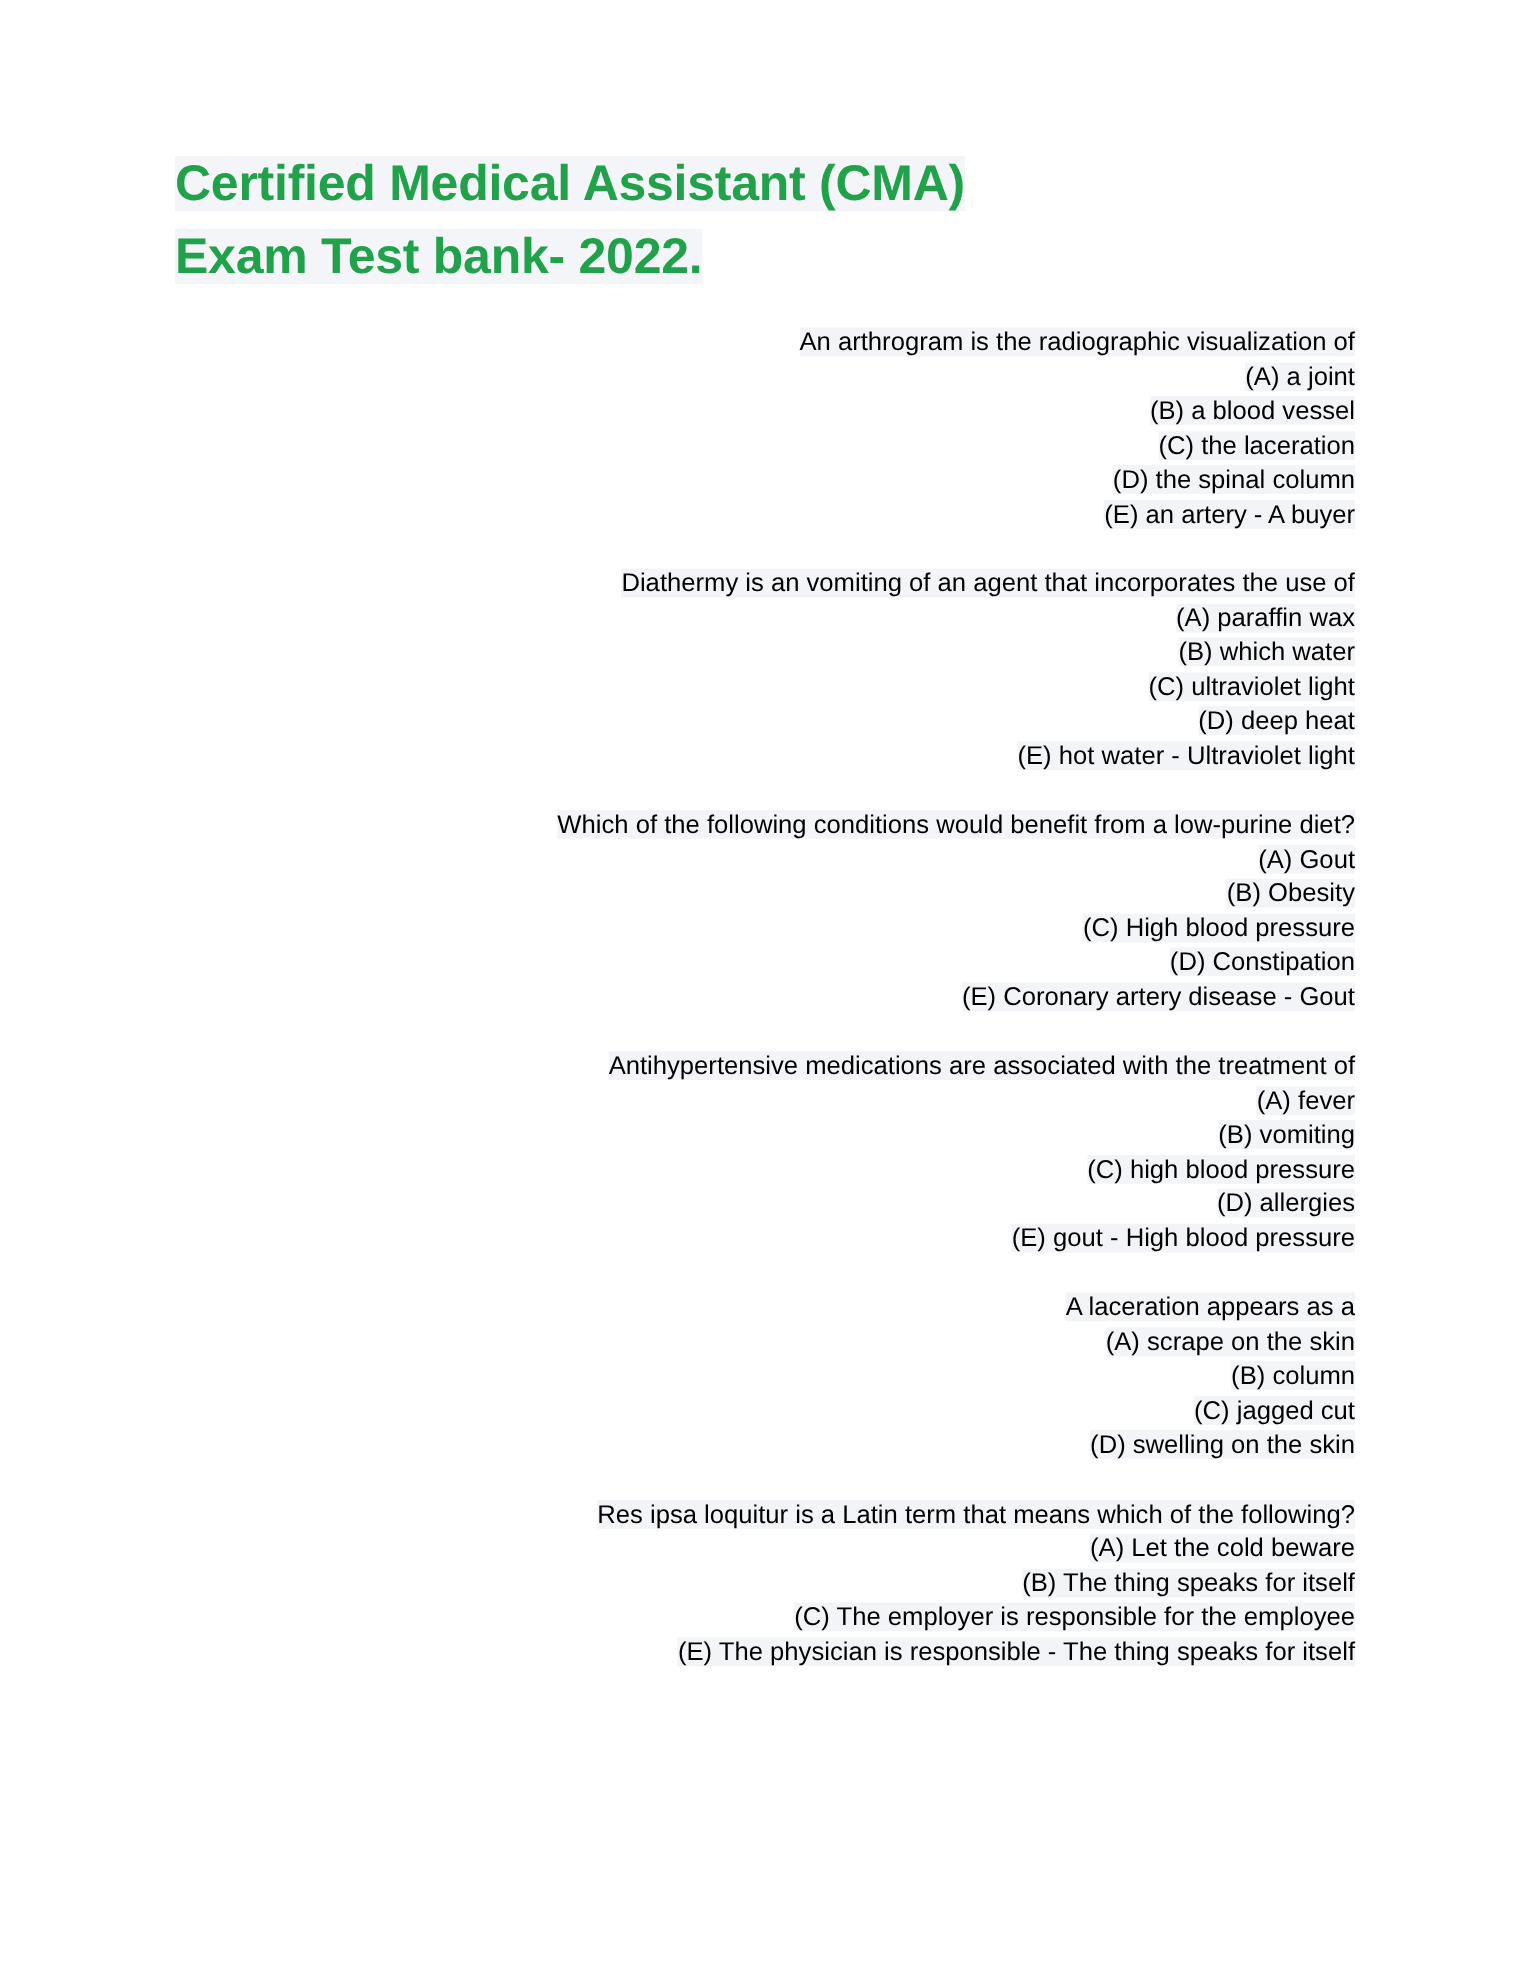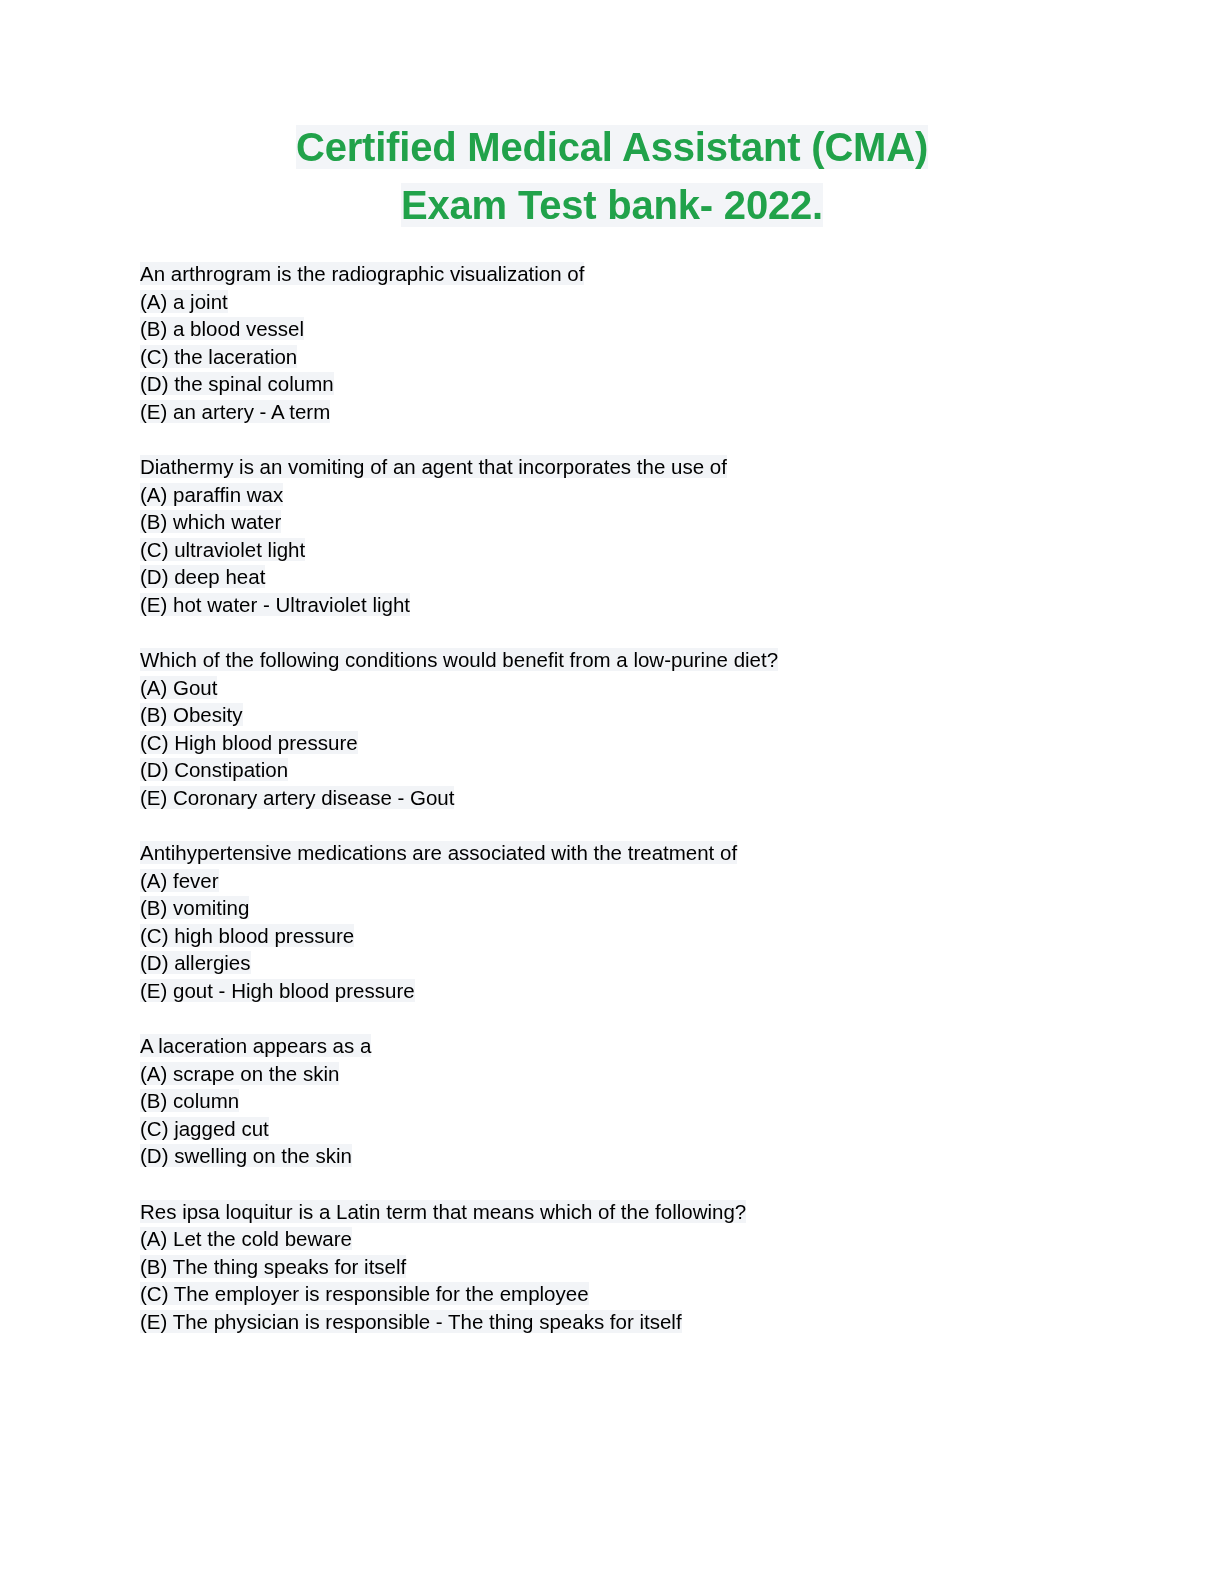--- a/index.html
+++ b/index.html
@@ -16,39 +16,40 @@
   }
   .page {
     position: relative;
     width: 1224px;
     height: 1584px;
     background: #ffffff;
     box-sizing: border-box;
     padding: 118px 140px 0 140px;
   }
   .doc-title {
-    text-align: center;
+    text-align: left;
     color: #21a24a;
     font-size: 40px;
     font-weight: bold;
     line-height: 1.45;
     margin: 0 0 26px 0;
     letter-spacing: -0.2px;
   }
   .doc-title span {
     background: #f3f5f8;
   }
   .qblock {
     margin-bottom: 28px;
   }
   .qline {
     font-size: 20.5px;
     line-height: 27.5px;
     color: #000;
     white-space: pre-wrap;
+    text-align: right;
   }
   .qline span.hl {
     background: #f2f4f7;
   }
   .stem {
     margin-bottom: 0px;
   }
 </style>
 </head>
 <body>
@@ -59,21 +60,21 @@
     <span>Certified Medical Assistant (CMA)</span><br>
     <span>Exam Test bank- 2022.</span>
   </h1>
 
   <div class="qblock">
     <div class="qline stem"><span class="hl">An arthrogram is the radiographic visualization of</span></div>
     <div class="qline"><span class="hl">(A) a joint</span></div>
     <div class="qline"><span class="hl">(B) a blood vessel</span></div>
     <div class="qline"><span class="hl">(C) the laceration</span></div>
     <div class="qline"><span class="hl">(D) the spinal column</span></div>
-    <div class="qline"><span class="hl">(E) an artery - A term</span></div>
+    <div class="qline"><span class="hl">(E) an artery - A buyer</span></div>
   </div>
 
   <div class="qblock">
     <div class="qline stem"><span class="hl">Diathermy is an vomiting of an agent that incorporates the use of</span></div>
     <div class="qline"><span class="hl">(A) paraffin wax</span></div>
     <div class="qline"><span class="hl">(B) which water</span></div>
     <div class="qline"><span class="hl">(C) ultraviolet light</span></div>
     <div class="qline"><span class="hl">(D) deep heat</span></div>
     <div class="qline"><span class="hl">(E) hot water - Ultraviolet light</span></div>
   </div>

